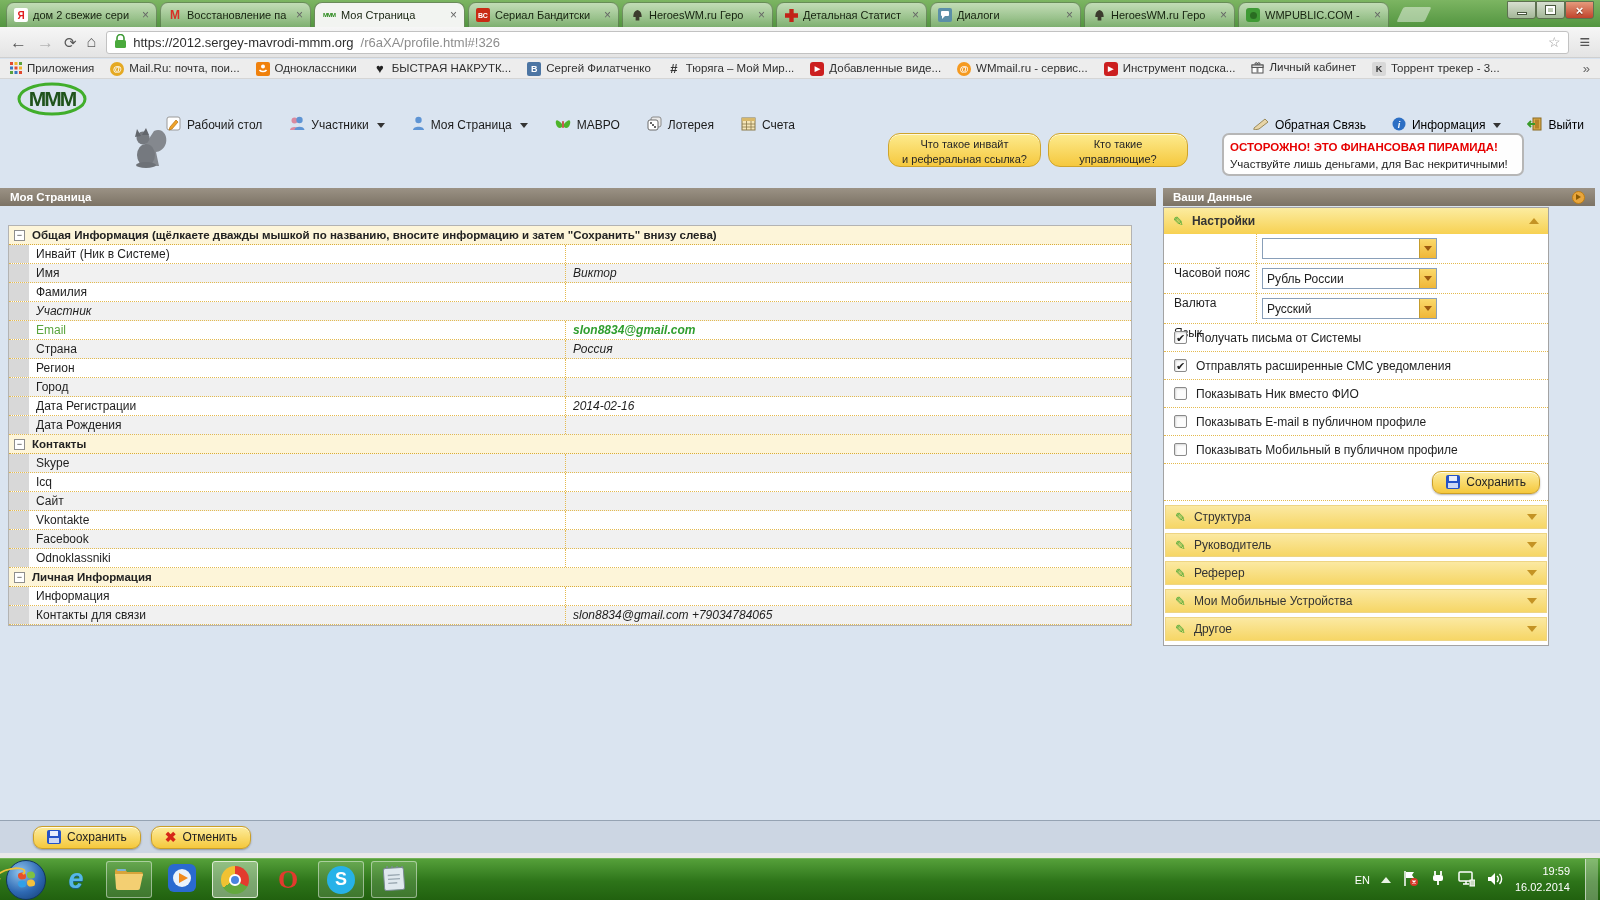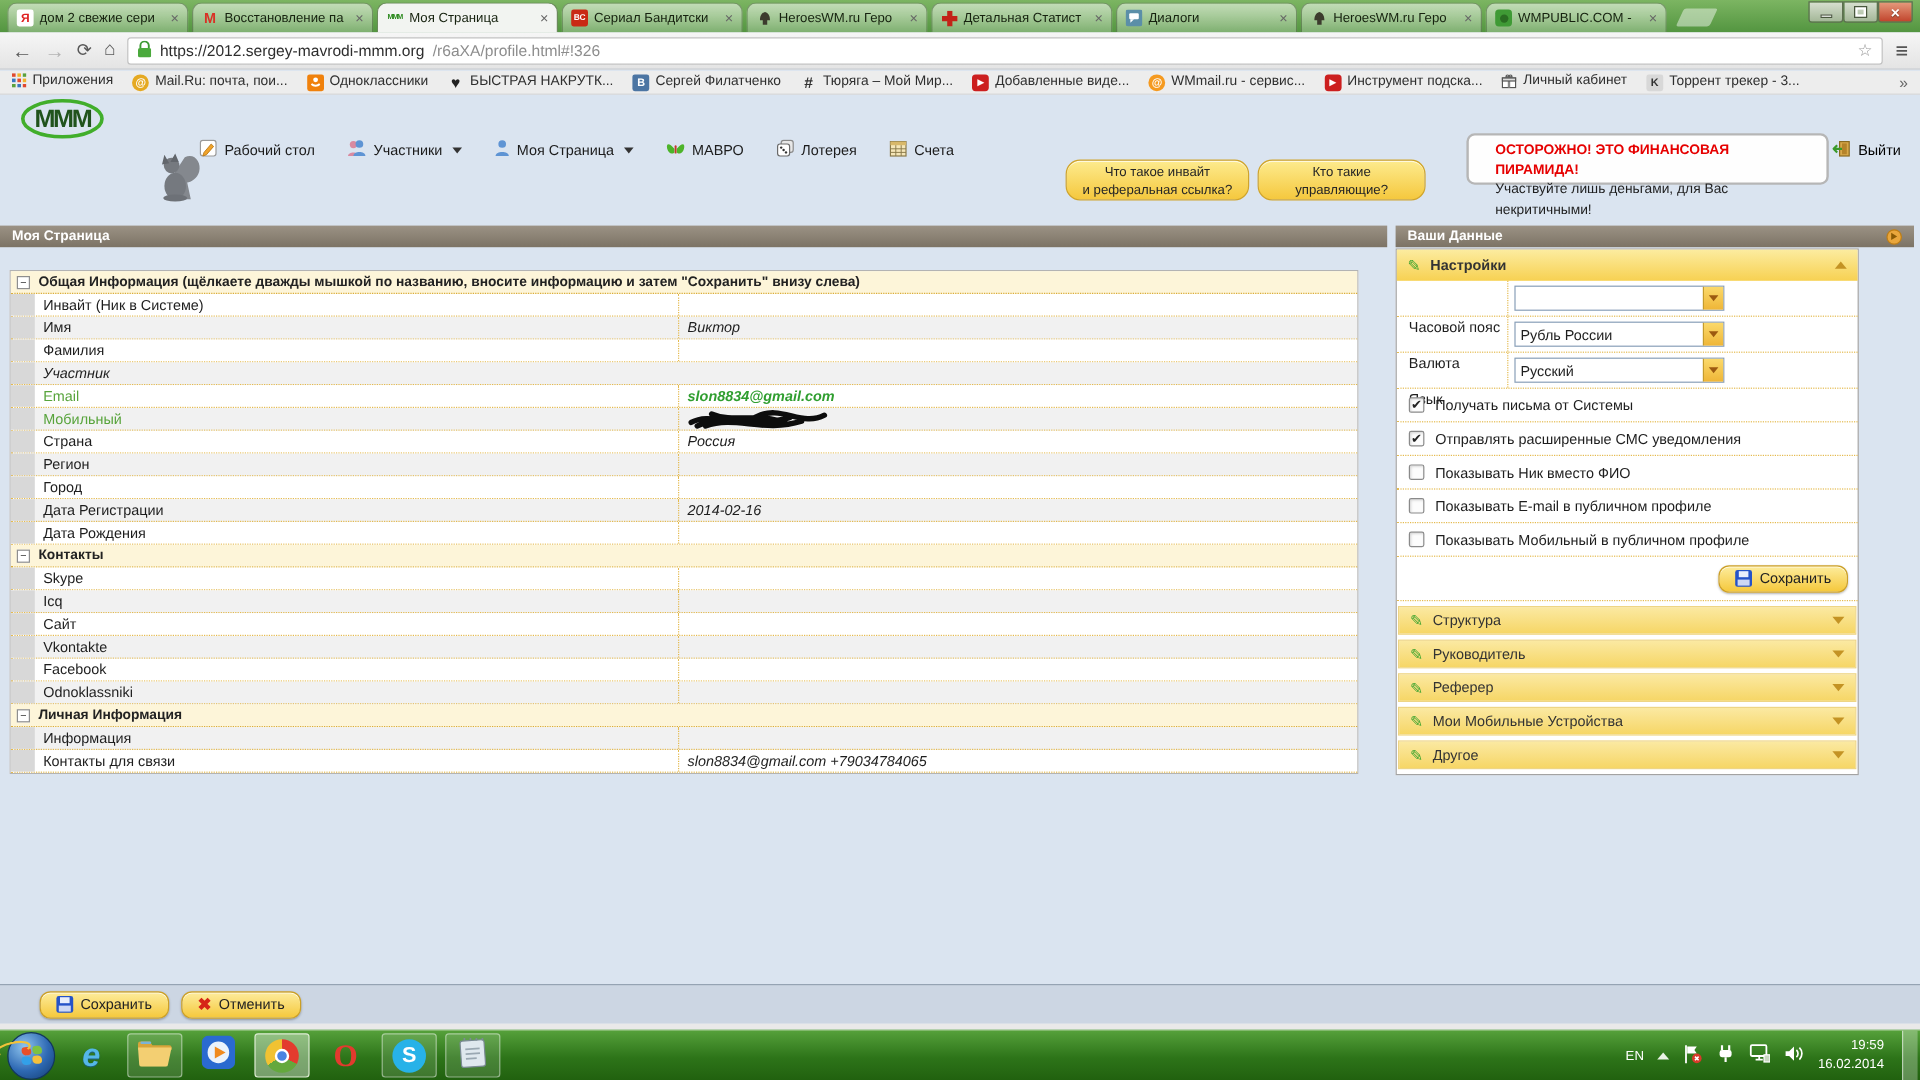--- a/index.html
+++ b/index.html
@@ -55,21 +55,21 @@
   
   .page{position:absolute;top:79px;left:0;width:1600px;height:774px;background:#dae4f0;}
   .site-header{position:absolute;top:0;left:0;right:0;height:44px;display:flex;align-items:center;padding:0 16px;}
   .nav{display:flex;gap:27px;margin-left:78px;font-size:12px;color:#1c1c1c;align-items:center;}
   .nav-item{display:flex;align-items:center;gap:6px;margin-top:48px;}
   .caret{width:0;height:0;border-left:4px solid transparent;border-right:4px solid transparent;border-top:5px solid #333;margin-left:2px;}
   .nav-right{margin-left:auto;display:flex;gap:26px;font-size:12px;align-items:center;}
   .squirrel{position:absolute;left:130px;top:46px;}
 
   .promo-btn{position:absolute;top:54px;height:34px;background:linear-gradient(#fdeb8e,#f5c83e);border:1px solid #cfa42c;border-radius:12px;font-size:11px;text-align:center;padding-top:3px;line-height:1.35;color:#262626;box-shadow:inset 0 1px 0 rgba(255,255,255,.7);}
-  .warnbox{position:absolute;left:1222px;top:32px;width:302px;height:43px;background:#fefefe;border:2px solid #b6b6b6;border-radius:7px;padding:4px 22px;font-size:11.5px;line-height:1.45;}
+  .warnbox{position:absolute;left:1222px;top:54px;width:302px;height:43px;background:#fefefe;border:2px solid #b6b6b6;border-radius:7px;padding:4px 6px;font-size:11.5px;line-height:1.45;}
   .warn1{color:#e60000;font-weight:bold;}
   .warn2{color:#1f1f1f;}
 
   .ptitle{position:absolute;top:109px;height:18px;background:linear-gradient(#9b9285,#7c7365);color:#fff;font-weight:bold;font-size:11.5px;display:flex;align-items:center;padding:0 10px;}
   .rt-circle{margin-left:auto;width:13px;height:13px;border-radius:50%;background:#e9a63c;border:1px solid #bf7e14;display:flex;align-items:center;justify-content:center;}
   .rt-circle i{width:0;height:0;border-top:3px solid transparent;border-bottom:3px solid transparent;border-left:5px solid #8a5a05;}
 
   .table{position:absolute;left:8px;top:146px;width:1124px;border:1px solid #b3b3b3;background:#fff;}
   .sec{height:19px;background:#fdf5d9;display:flex;align-items:center;font-size:11.5px;font-weight:bold;color:#222;border-bottom:1px dotted #d9ac3a;}
   .cbox{width:11px;height:11px;flex:none;border:1px solid #8e8e8e;background:#fff;font-size:9px;line-height:9px;text-align:center;margin:0 7px 0 5px;color:#333;font-weight:normal;}
@@ -437,28 +437,20 @@
           <div class="tvalue"></div>
         </div>
       <div class="trow">
           <div class="tvalue">Участник</div>
         </div>
       <div class="trow">
           <div class="tlabel greenl">Email</div>
           <div class="tvalue gval">slon8834@gmail.com</div>
         </div>
       <div class="trow">
-          <div class="tlabel greenl">Мобильный</div>
-          <div class="tvalue">
-            <svg width="118" height="17" viewBox="0 0 118 17">
-              <path d="M3 11C20 2 38 16 58 6S95 15 114 5M8 14C28 5 55 16 85 7m-70 7c25-9 48 6 80-4M20 4c18 8 40-2 62 8" stroke="#0d0d0d" stroke-width="4.5" fill="none" stroke-linecap="round"></path>
-            </svg>
-          </div>
-        </div>
-      <div class="trow">
           <div class="tlabel">Страна</div>
           <div class="tvalue">Россия</div>
         </div>
       <div class="trow">
           <div class="tlabel">Регион</div>
           <div class="tvalue"></div>
         </div>
       <div class="trow">
           <div class="tlabel">Город</div>
           <div class="tvalue"></div>

